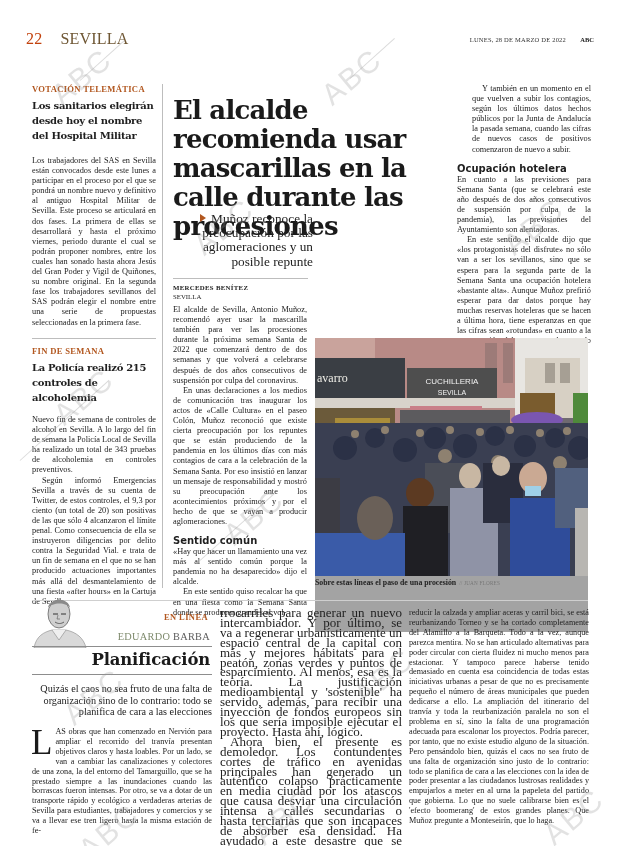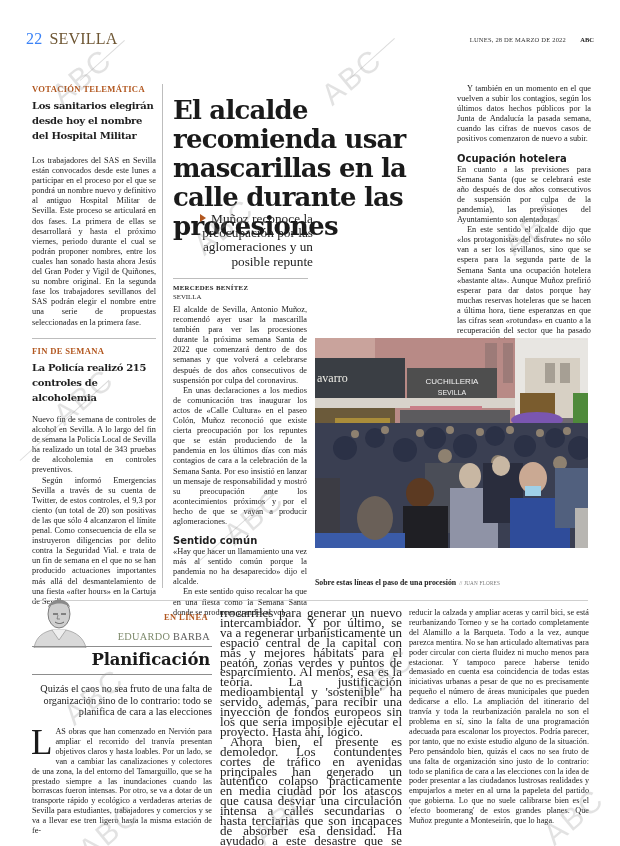--- a/index.html
+++ b/index.html
@@ -3,21 +3,21 @@
 <meta charset="utf-8">
 <style>
   * { box-sizing: border-box; margin: 0; padding: 0; }
   html, body { width: 620px; height: 846px; background: #ffffff; overflow: hidden; }
   body { position: relative; font-family: "DejaVu Serif", serif; color: #1e1e1e; }
 
   .abs { position: absolute; }
 
   
   .hdr-page { left: 26px; top: 30px; font-family: "Liberation Serif", serif; font-size: 16px; color: #7a6a4e; letter-spacing: 0.2px; }
-  .hdr-page .num { color: #3b82f6; margin-right: 7px; }
+  .hdr-page .num { color: #c2410c; margin-right: 18px; }
   .hdr-page .sec { color: #6e5633; }
   .hdr-date { right: 54px; top: 36px; font-family: "Liberation Serif", serif; font-size: 6.5px; color: #333; letter-spacing: 0.2px; }
   .hdr-abc { right: 26px; top: 36px; font-family: "Liberation Serif", serif; font-size: 6.5px; font-weight: bold; color: #222; }
 
   
   .kicker { font-family: "Liberation Serif", serif; font-weight: bold; font-size: 8.6px; color: #b2571f; letter-spacing: 0.3px; }
   .brief-title { font-family: "DejaVu Serif", serif; font-weight: bold; font-size: 10px; line-height: 15px; color: #1f1f1f; letter-spacing: -0.3px; }
   .body { font-family: "Liberation Serif", serif; font-size: 8.3px; line-height: 10.1px; color: #222; text-align: justify; hyphens: auto; }
   .body p + p { text-indent: 10px; }
   .vline { background: #bdbdbd; width: 1px; }
@@ -25,21 +25,21 @@
 
   
   .main-title { left: 173px; top: 96px; width: 285px; font-family: "DejaVu Serif", serif; font-weight: bold; font-size: 26px; line-height: 29px; color: #1a1a1a; letter-spacing: -0.8px; }
   .deck { left: 173px; top: 212px; width: 140px; font-family: "Liberation Serif", serif; font-size: 13.3px; line-height: 14.2px; color: #222; text-align: right; }
   .deck .tri { display: inline-block; width: 0; height: 0; border-top: 4px solid transparent; border-bottom: 4px solid transparent; border-left: 6px solid #b2571f; margin-right: 5px; vertical-align: 1px; }
   .byline { font-family: "Liberation Serif", serif; font-size: 6.8px; line-height: 9px; color: #222; }
   .byline .name { font-weight: bold; letter-spacing: 0.3px; }
   .subhead { font-family: "DejaVu Sans", sans-serif; font-weight: bold; font-size: 10px; line-height: 12px; color: #1f1f1f; }
 
   
-  .photo { left: 315px; top: 338px; width: 273px; height: 210px; overflow: hidden; background: #737373; }
+  .photo { left: 315px; top: 338px; width: 273px; height: 294px; overflow: hidden; background: #a3a3a3; }
   .caption { left: 315px; top: 578px; font-family: "Liberation Serif", serif; font-size: 7.8px; color: #222; }
   .caption b { font-weight: bold; }
   .caption .credit { font-size: 5.2px; color: #777; letter-spacing: 0.2px; margin-left: 3px; }
 
   
   .op-kicker { right: 412px; left: auto; top: 612px; font-family: "Liberation Serif", serif; font-weight: bold; font-size: 8.5px; color: #b2571f; letter-spacing: 0.4px; }
   .op-author { left: 70px; width: 140px; top: 631px; text-align: right; font-family: Liberation Serif, serif; font-size: 10.3px; color: #7e8a6c; letter-spacing: 0.3px; }
   .op-author .last { color: #5b5b5b; }
   .op-title { left: 70px; width: 140px; top: 650px; text-align: right; font-family: "DejaVu Serif", serif; font-weight: bold; font-size: 16.5px; color: #1a1a1a; letter-spacing: -0.2px; }
   .op-sum { left: 20px; width: 192px; top: 683px; text-align: right; font-family: "Liberation Serif", serif; font-size: 10.2px; line-height: 11.7px; color: #222; }
@@ -94,21 +94,21 @@
   <p>En unas declaraciones a los medios de comunicación tras inaugurar los actos de «Calle Cultura» en el paseo Colón, Muñoz reconoció  que existe cierta preocupación por los repuntes que se están produciendo de la pandemia en los últimos días con más contagios de cara a la celebración de la Semana Santa. Por eso insistió en lanzar un mensaje de responsabilidad y mostró su preocupación ante los acontecimientos próximos y por el hecho de que se vayan a producir aglomeraciones.</p>
   <div class="subhead" style="margin-top:8px;">Sentido común</div>
   <p style="text-indent:0;">«Hay que hacer un llamamiento una vez más al sentido común porque la pandemia no ha desaparecido» dijo el alcalde.</p>
   <p>En este sentido quiso recalcar ha que en una fiesta como la Semana Santa donde se producen grandes al vol-</p>
 </div>
 
 <div class="abs body" style="left:315px; top:208px; width:131px;">
 </div>
 
 <div class="abs body" style="left:457px; top:84px; width:134px;">
-  <p style="text-indent:10px;">Y también en un momento en el que vuelven a subir los contagios, según los últimos datos hechos públicos por la Junta de Andalucía la pasada semana, cuando las cifras de nuevos casos de positivos comenzaron de nuevo a subir.</p>
+  <p style="text-indent:10px;margin-left:15px;">Y también en un momento en el que vuelven a subir los contagios, según los últimos datos hechos públicos por la Junta de Andalucía la pasada semana, cuando las cifras de nuevos casos de positivos comenzaron de nuevo a subir.</p>
   <div class="subhead" style="margin-top:8px;">Ocupación hotelera</div>
   <p style="text-indent:0;">En cuanto a las previsiones para Semana Santa (que se celebrará este año después de dos años consecutivos de suspensión por culpa de la pandemia), las previsiones del Ayuntamiento son alentadoras.</p>
   <p>En este sentido el alcalde dijo que «los protagonistas del disfrute» no sólo van a ser los sevillanos, sino que se espera para la segunda parte de la Semana Santa una ocupación hotelera «bastante alta». Aunque Muñoz  prefirió esperar para dar datos porque hay muchas reservas hoteleras que se hacen a última hora, tiene esperanzas en que las cifras sean «rotundas» en cuanto a la recuperación del sector que ha pasado una grave crisis.</p>
 </div>
 
 <div class="abs photo">
   <svg width="273" height="238" viewBox="0 0 273 238">
     <rect x="0" y="0" width="273" height="238" fill="#6f6a70"></rect>
 
     <rect x="0" y="0" width="200" height="90" fill="#b88a86"></rect>

